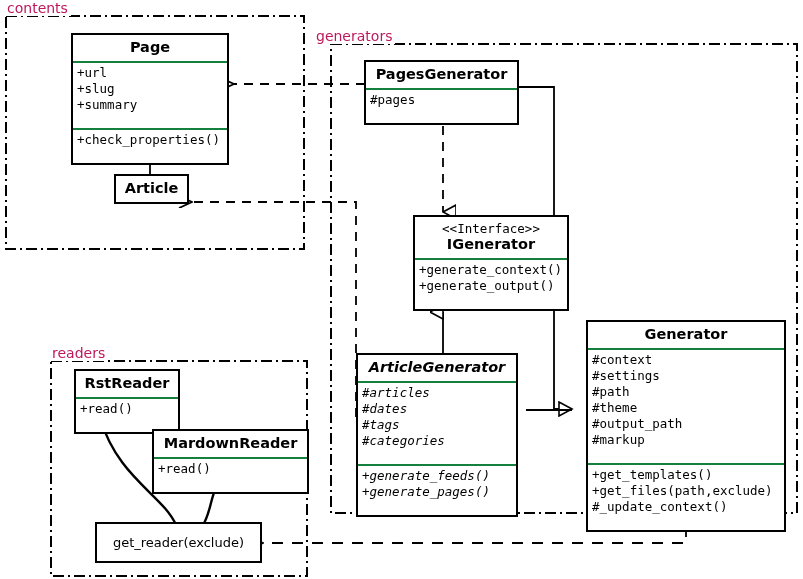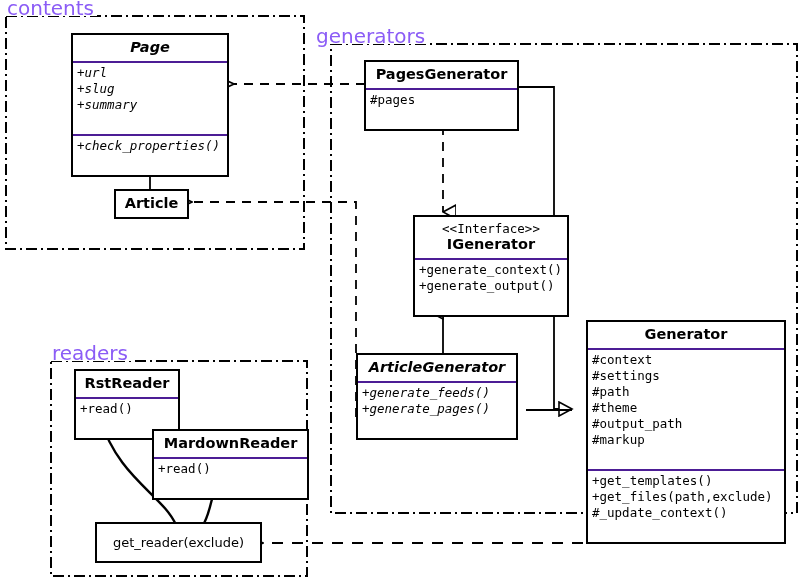--- a/index.html
+++ b/index.html
@@ -23,22 +23,22 @@
     left: 0;
     top: 0;
     width: 803px;
     height: 579px;
     pointer-events: none;
   }
   
   .pkg-label {
     position: absolute;
     font-family: "DejaVu Sans", sans-serif;
-    font-size: 20px;
-    color: #8b5cf6;
+    font-size: 14px;
+    color: #be185d;
     background: #ffffff;
     padding: 0 3px;
     line-height: 16px;
     white-space: nowrap;
   }
   
   .uml {
     position: absolute;
     box-sizing: border-box;
     border: 2px solid #000;
@@ -58,22 +58,22 @@
     white-space: nowrap;
   }
   .uml .hdr .stereo {
     display: block;
     font-family: "DejaVu Sans Mono", monospace;
     font-weight: normal;
     font-size: 12.5px;
     line-height: 15px;
   }
   .uml .compart {
-    border-top: 2px solid #4c1d95;
-    padding: 2px 4px 21px 4px;
+    border-top: 2px solid #15803d;
+    padding: 2px 4px 15px 4px;
   }
   .uml .compart div {
     line-height: 16px;
     white-space: nowrap;
   }
   .plainbox {
     position: absolute;
     box-sizing: border-box;
     border: 2px solid #000;
     background: #ffffff;
@@ -134,33 +134,33 @@
 
     <path d="M176,525 C163,495 118,478 100,418" fill="none" stroke="#000" stroke-width="2.4" marker-end="url(#solidArrowUp)"></path>
 
     <path d="M202,527 C214,508 208,490 227,474" fill="none" stroke="#000" stroke-width="2.4" marker-end="url(#solidArrowUp)"></path>
   </svg>
 
   <div class="pkg-label" style="left:4px; top:0px;">contents</div>
   <div class="pkg-label" style="left:313px; top:28px;">generators</div>
   <div class="pkg-label" style="left:49px; top:345px;">readers</div>
 
-  <div class="uml" style="left:71px; top:33px; width:158px;font-style:italic;">
+  <div class="uml" style="left:71px; top:33px; width:158px;">
     <div class="hdr">Page</div>
     <div class="compart">
       <div>+url</div>
       <div>+slug</div>
       <div>+summary</div>
     </div>
     <div class="compart">
       <div>+check_properties()</div>
     </div>
   </div>
 
-  <div class="uml" style="left:114px; top:189px; width:75px;">
+  <div class="uml" style="left:114px; top:174px; width:75px;">
     <div class="hdr">Article</div>
   </div>
 
   <div class="uml" style="left:364px; top:60px; width:155px;">
     <div class="hdr">PagesGenerator</div>
     <div class="compart">
       <div>#pages</div>
     </div>
   </div>
 
@@ -170,20 +170,26 @@
       <span>IGenerator</span>
     </div>
     <div class="compart">
       <div>+generate_context()</div>
       <div>+generate_output()</div>
     </div>
   </div>
 
   <div class="uml" style="left:356px; top:353px; width:162px;font-style:italic;">
     <div class="hdr">ArticleGenerator</div>
+    <div class="compart">
+      <div>#articles</div>
+      <div>#dates</div>
+      <div>#tags</div>
+      <div>#categories</div>
+    </div>
     <div class="compart">
       <div>+generate_feeds()</div>
       <div>+generate_pages()</div>
     </div>
   </div>
 
   <div class="uml" style="left:586px; top:320px; width:200px;">
     <div class="hdr">Generator</div>
     <div class="compart">
       <div>#context</div>

